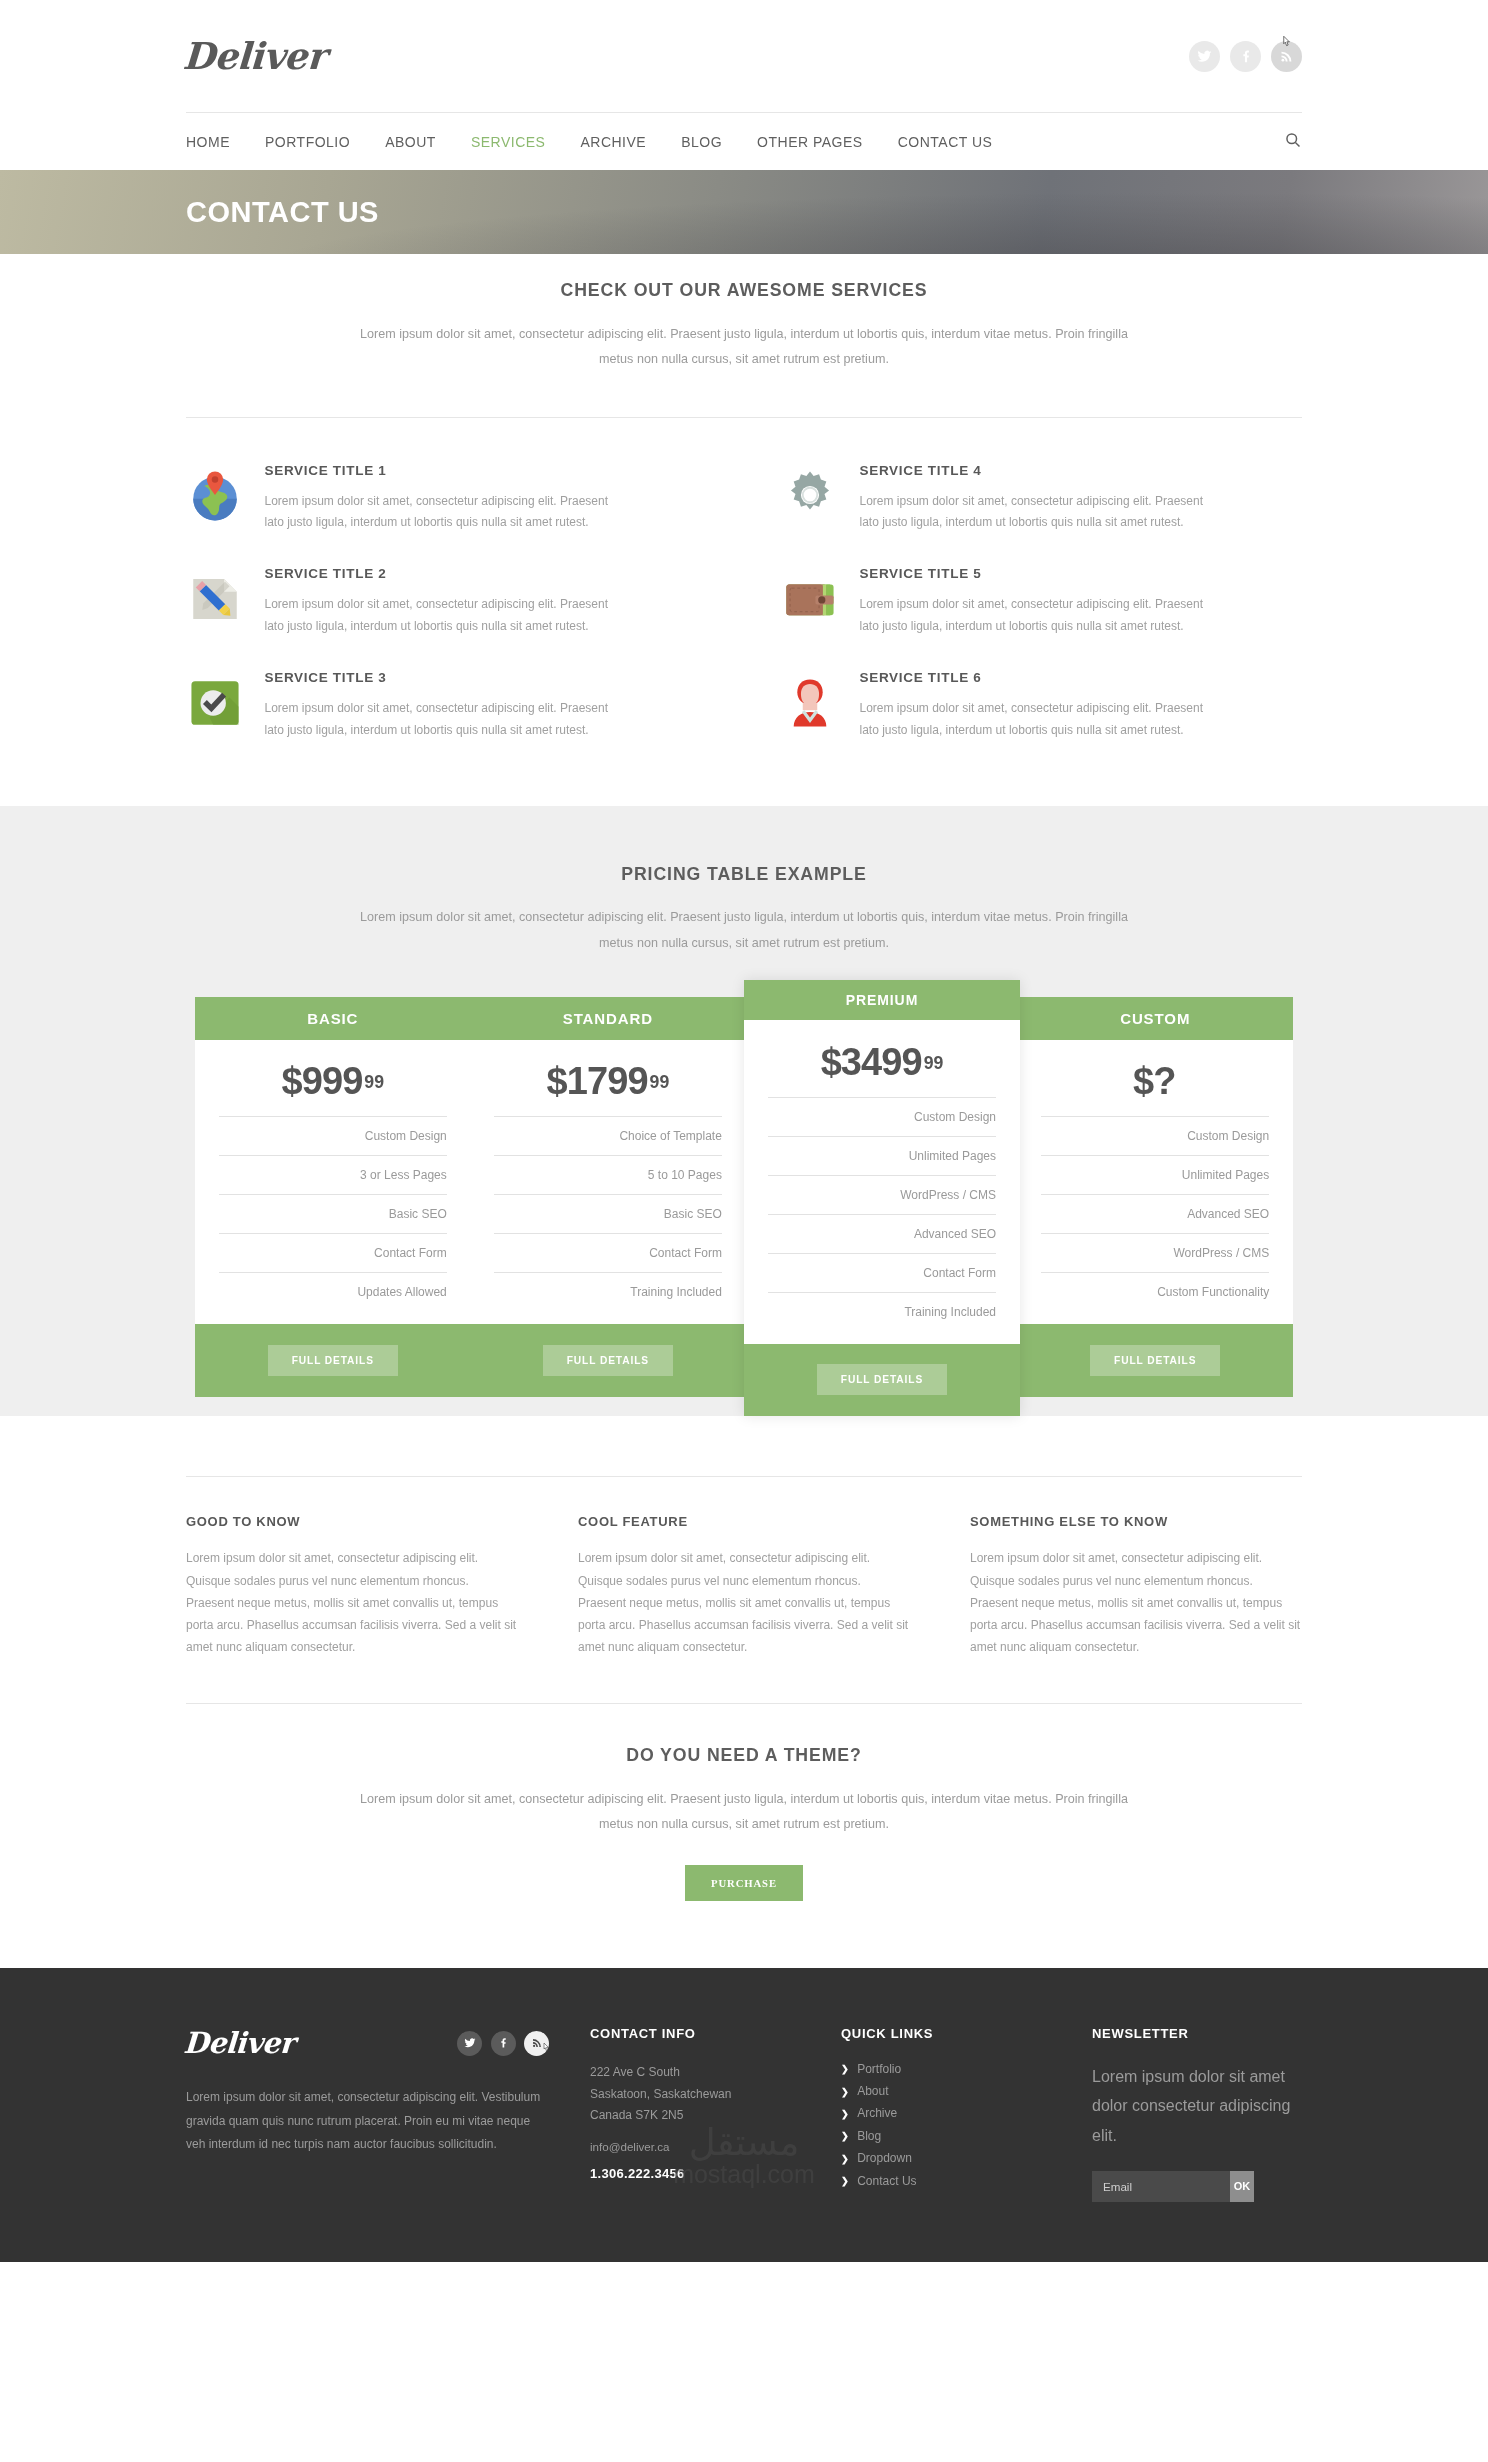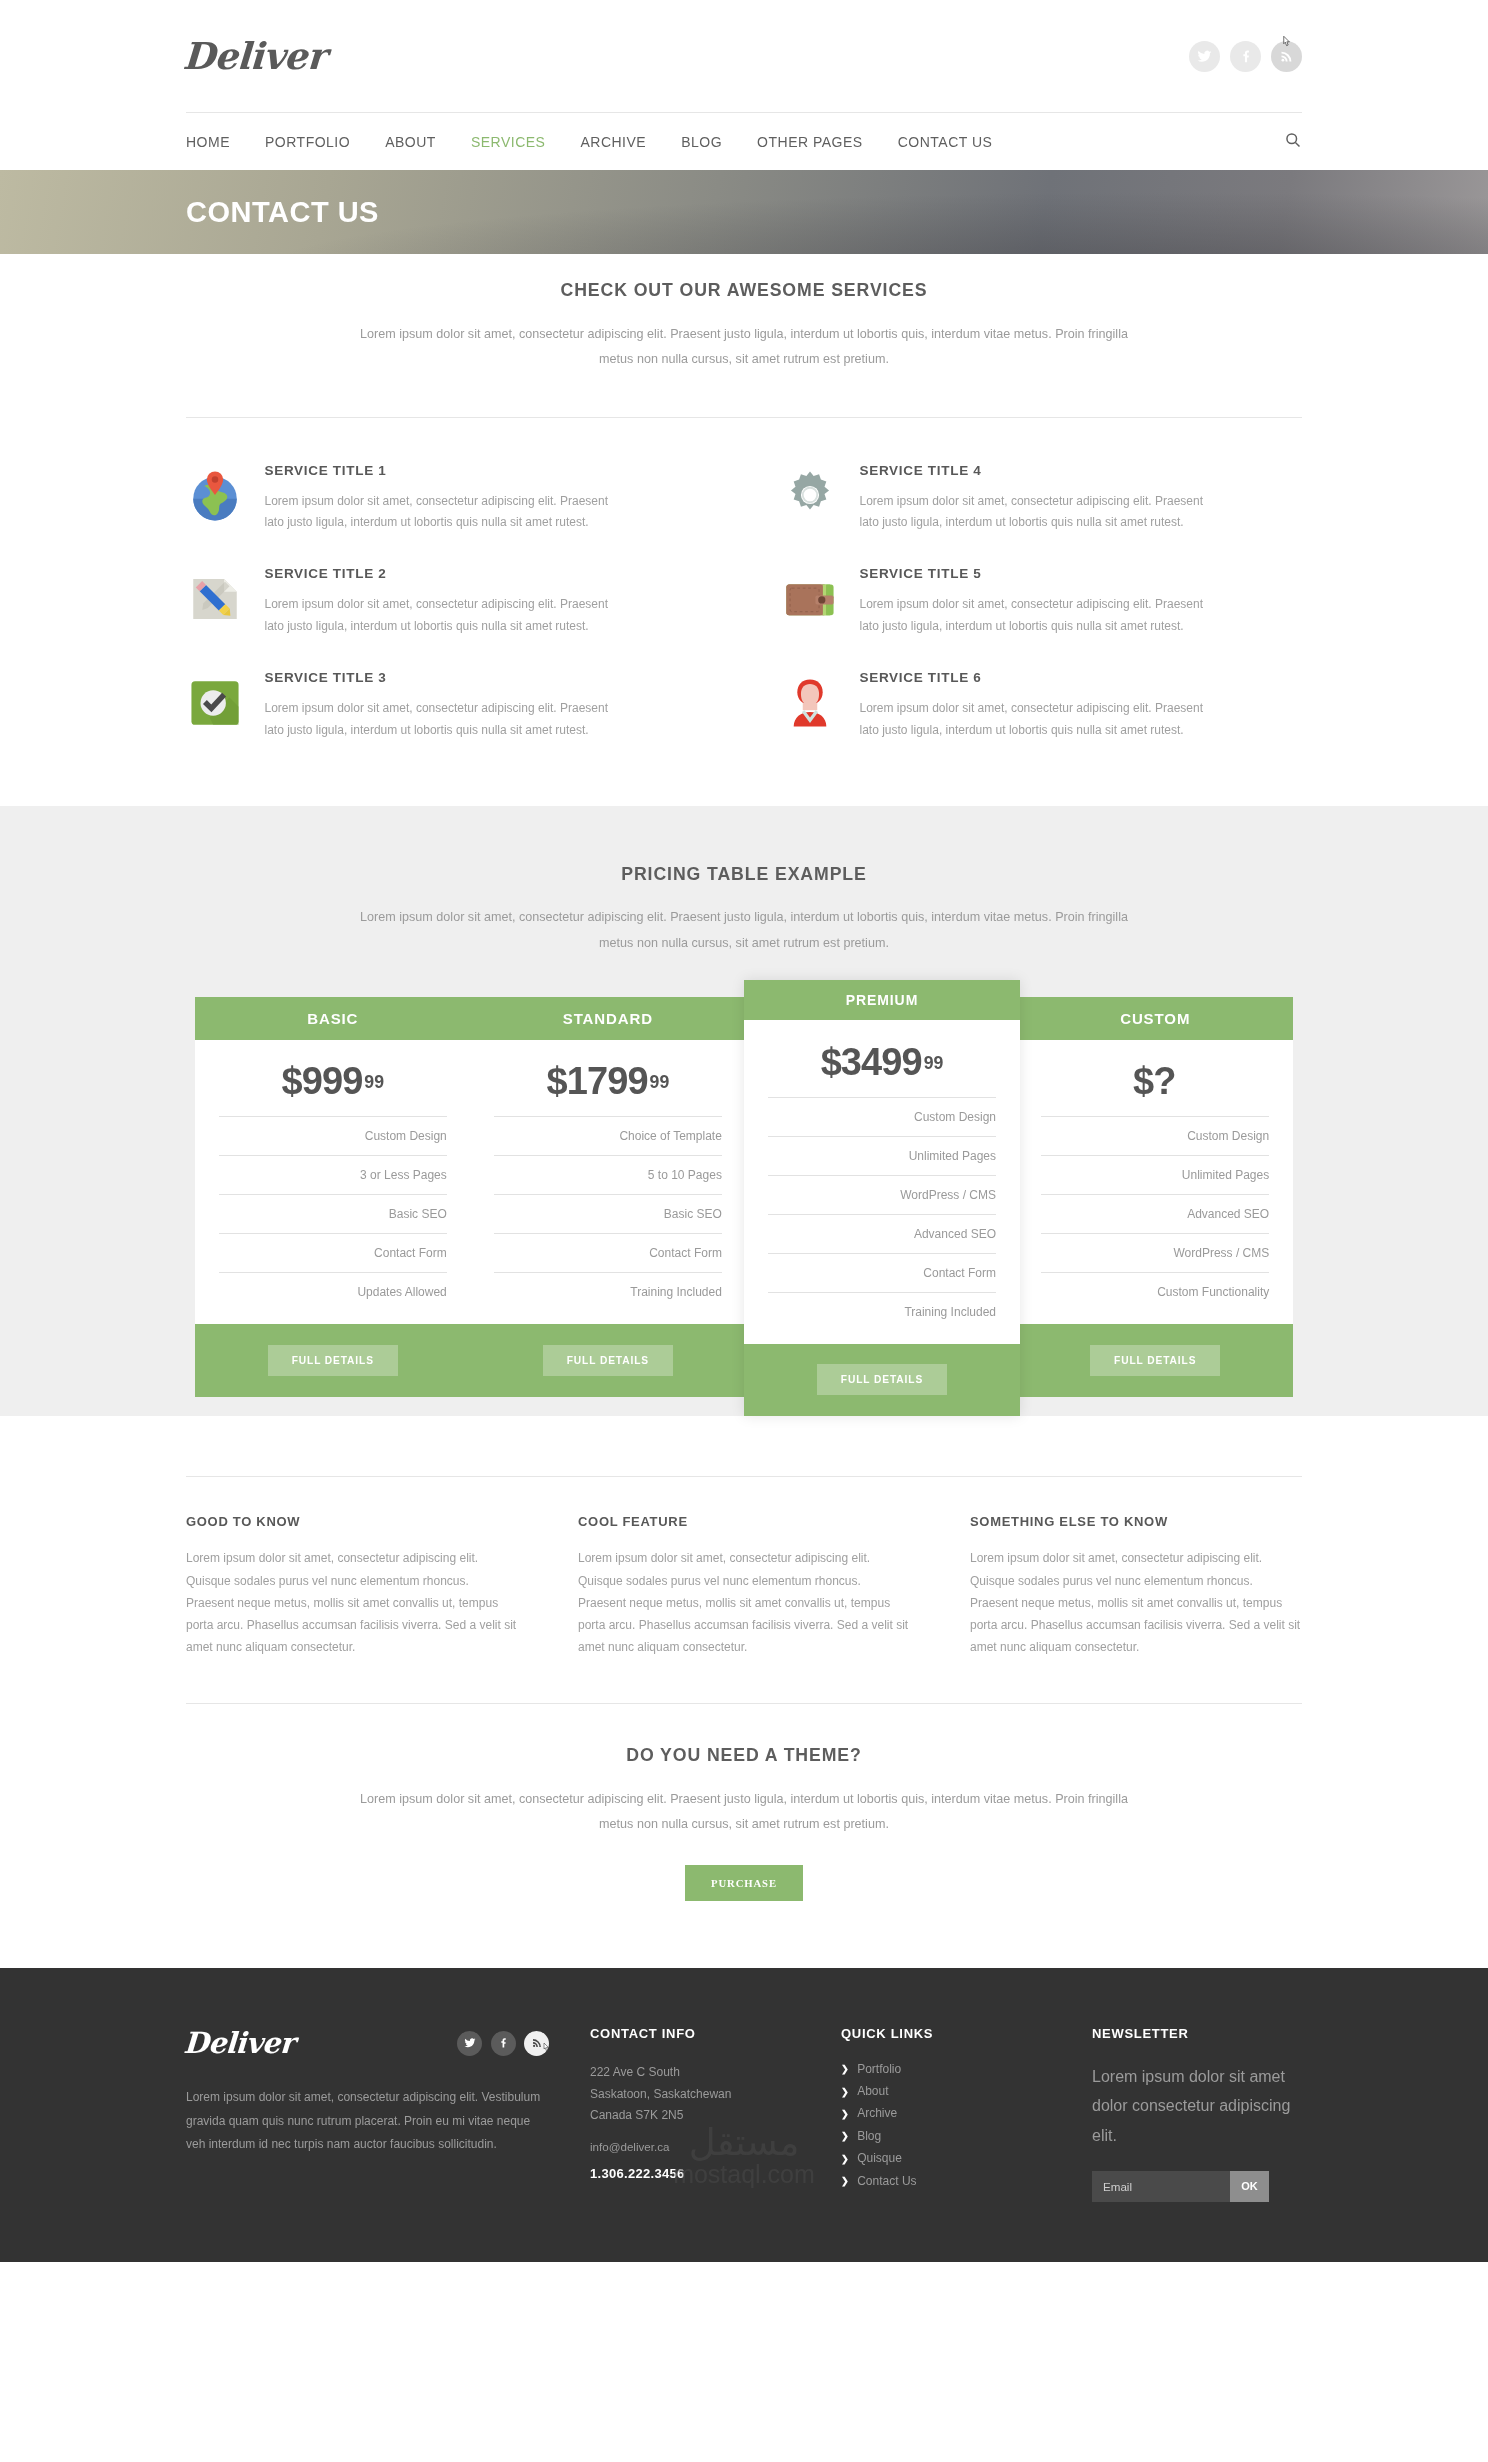--- a/index.html
+++ b/index.html
@@ -176,21 +176,21 @@
   .chev { color:#fff; font-size:9.3px; font-weight:700; }
   .f-news-text { font-size:16px; line-height:1.85; color:#9b9b9b; margin-bottom:20.5px; }
   .news-form { display:flex; }
   .news-input {
     background:#4a4a4a; border:0; outline:0; height:31px; width:138px;
     padding: 0 11px; color:#e2e2e2; font-size:11.6px;
     font-family:"Liberation Sans", sans-serif;
   }
   .news-input::placeholder { color:#cfcfcf; }
   .news-ok {
-    background:#8e8e8e; border:0; color:#fff; height:31px; width:39px;
+    background:#8e8e8e; border:0; color:#fff; height:31px; width:24px;
     font-size:11px; font-weight:700; cursor:pointer;
     font-family:"Liberation Sans", sans-serif;
   }
 
   .watermark {
     position:absolute; left:50%; transform:translateX(-50%);
     bottom: 73px; text-align:center; pointer-events:none; opacity:.55;
   }
   .wm-ar { font-size:37px; color:#4a4a4a; font-family:"DejaVu Sans", sans-serif; letter-spacing:1.9px; }
   .wm-en { font-size:25px; color:#4a4a4a; font-family:"Liberation Sans", sans-serif; margin-top:-3.7px; }
@@ -538,21 +538,21 @@
           <li>
               <span class="chev">❯</span>
               <a href="#">Archive</a>
             </li>
           <li>
               <span class="chev">❯</span>
               <a href="#">Blog</a>
             </li>
           <li>
               <span class="chev">❯</span>
-              <a href="#">Quisque</a>
+              <a href="#">Dropdown</a>
             </li>
           <li>
               <span class="chev">❯</span>
               <a href="#">Contact Us</a>
             </li>
         </ul>
       </div>
 
       <div>
         <div class="f-title">NEWSLETTER</div>

